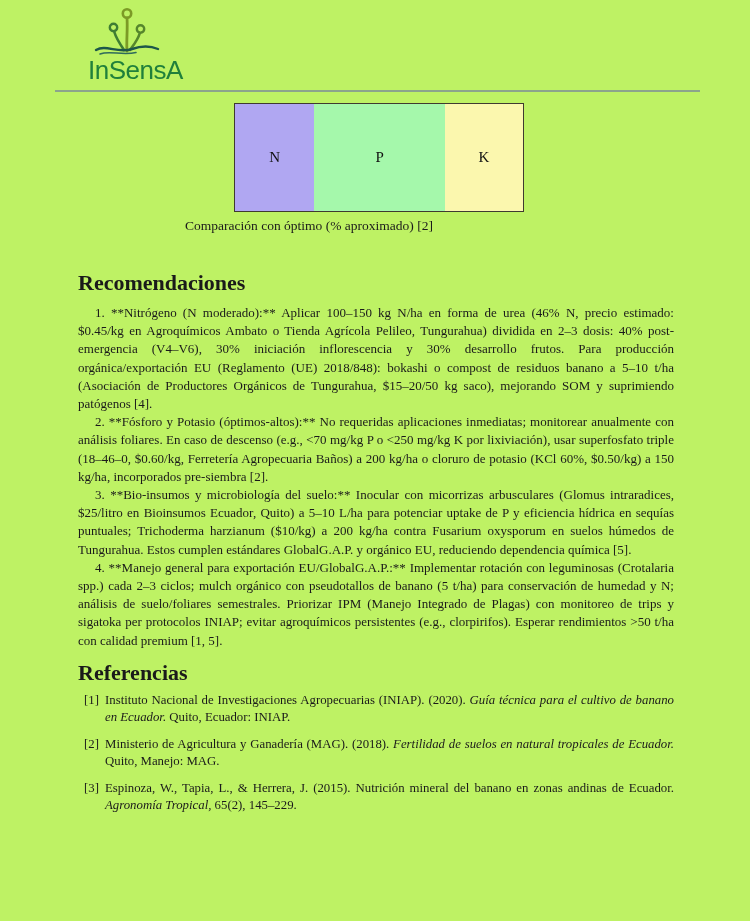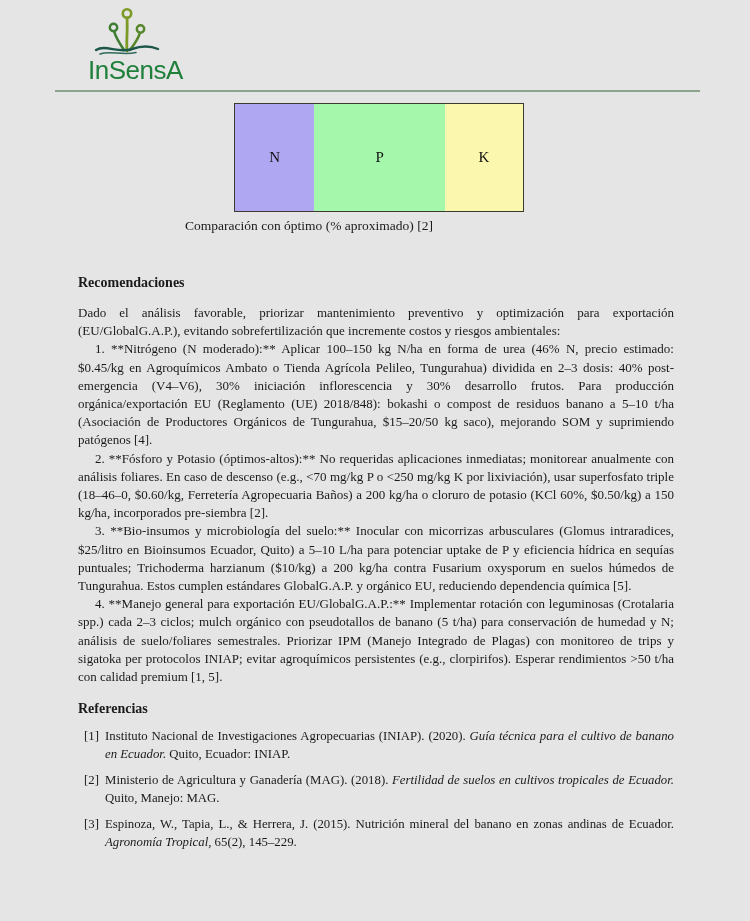--- a/index.html
+++ b/index.html
@@ -1,19 +1,19 @@
 <!DOCTYPE html>
 <html><head>
 <meta charset="utf-8">
 <style>
   * { margin:0; padding:0; box-sizing:border-box; }
   html,body { background:#ffffff; }
   .page {
     position:relative; width:750px; height:921px; margin:0 auto;
-    background:#e5e5e5; overflow:hidden;
+    background:#bef264; overflow:hidden;
     font-family:"Liberation Serif","DejaVu Serif",serif;
     color:#1a1a1a;
   }
   
   .logo { position:absolute; left:88px; top:5px; width:110px; text-align:left; }
   .logo-icon { display:block; margin-left:6px; }
   .logo-text {
     font-family:"Liberation Sans","DejaVu Sans",sans-serif;
     font-size:26px; font-weight:500; letter-spacing:-0.5px;
     line-height:1; margin-top:-2px;
@@ -27,21 +27,21 @@
   .figure-caption {
     position:absolute; left:0; top:218px; width:618px; text-align:center;
     font-size:13.5px; color:#1a1a1a;
   }
   
   .body-col { position:absolute; left:78px; top:257px; width:596px;
               font-size:13px; line-height:18.2px; text-align:justify; }
   p.indent { text-indent:17px; }
   p.item   { text-indent:17px; }
   h2.sec-heading {
-    font-size:14px; font-weight:bold; text-align:left;
+    font-size:22px; font-weight:bold; text-align:left;
     margin-top:15px; margin-bottom:11px; line-height:21px;
   }
   h2.sec-heading.refs { margin-top:12px; margin-bottom:9px; }
   
   .ref { display:flex; margin-bottom:9px; font-size:12.8px; line-height:17.5px; }
   .ref-marker { flex:0 0 27px; text-align:left; padding-left:6px; }
   .ref-text { flex:1; text-align:justify; }
   .ref-text .it { font-style:italic; }
 </style>
 </head>
@@ -80,36 +80,35 @@
       <span class="seg-label">K</span>
     </div>
   </div>
   <div class="figure-caption">Comparación con óptimo (% aproximado) [2]</div>
 
   <div class="body-col">
 
 
     <h2 class="sec-heading">Recomendaciones</h2>
 
-    <p>Dado el análisis favorable, priorizar mantenimiento preventivo y optimización para exportación (EU/GlobalG.A.P.), evitando sobrefertilización que incremente costos y riesgos ambientales:</p>
     <p class="item">1. **Nitrógeno (N moderado):** Aplicar 100–150 kg N/ha en forma de urea (46% N, precio estimado: $0.45/kg en Agroquímicos Ambato o Tienda Agrícola Pelileo, Tungurahua) dividida en 2–3 dosis: 40% post-emergencia (V4–V6), 30% iniciación inflorescencia y 30% desarrollo frutos. Para producción orgánica/exportación EU (Reglamento (UE) 2018/848): bokashi o compost de residuos banano a 5–10 t/ha (Asociación de Productores Orgánicos de Tungurahua, $15–20/50 kg saco), mejorando SOM y suprimiendo patógenos [4].</p>
     <p class="item">2. **Fósforo y Potasio (óptimos-altos):** No requeridas aplicaciones inmediatas; monitorear anualmente con análisis foliares. En caso de descenso (e.g., &lt;70 mg/kg P o &lt;250 mg/kg K por lixiviación), usar superfosfato triple (18–46–0, $0.60/kg, Ferretería Agropecuaria Baños) a 200 kg/ha o cloruro de potasio (KCl 60%, $0.50/kg) a 150 kg/ha, incorporados pre-siembra [2].</p>
     <p class="item">3. **Bio-insumos y microbiología del suelo:** Inocular con micorrizas arbusculares (Glomus intraradices, $25/litro en Bioinsumos Ecuador, Quito) a 5–10 L/ha para potenciar uptake de P y eficiencia hídrica en sequías puntuales; Trichoderma harzianum ($10/kg) a 200 kg/ha contra Fusarium oxysporum en suelos húmedos de Tungurahua. Estos cumplen estándares GlobalG.A.P. y orgánico EU, reduciendo dependencia química [5].</p>
     <p class="item">4. **Manejo general para exportación EU/GlobalG.A.P.:** Implementar rotación con leguminosas (Crotalaria spp.) cada 2–3 ciclos; mulch orgánico con pseudotallos de banano (5 t/ha) para conservación de humedad y N; análisis de suelo/foliares semestrales. Priorizar IPM (Manejo Integrado de Plagas) con monitoreo de trips y sigatoka per protocolos INIAP; evitar agroquímicos persistentes (e.g., clorpirifos). Esperar rendimientos &gt;50 t/ha con calidad premium [1, 5].</p>
 
     <h2 class="sec-heading refs">Referencias</h2>
 
     <div class="ref">
       <span class="ref-marker">[1]</span>
       <span class="ref-text"><span>Instituto Nacional de Investigaciones Agropecuarias (INIAP). (2020). </span><span class="it">Guía técnica para el cultivo de banano en Ecuador.</span><span> Quito, Ecuador: INIAP.</span></span>
     </div>
 
     <div class="ref">
       <span class="ref-marker">[2]</span>
-      <span class="ref-text"><span>Ministerio de Agricultura y Ganadería (MAG). (2018). </span><span class="it">Fertilidad de suelos en cultivos tropicales de Ecuador.</span><span> Quito, Manejo: MAG.</span></span>
+      <span class="ref-text"><span>Ministerio de Agricultura y Ganadería (MAG). (2018). </span><span class="it">Fertilidad de suelos en natural tropicales de Ecuador.</span><span> Quito, Manejo: MAG.</span></span>
     </div>
 
     <div class="ref">
       <span class="ref-marker">[3]</span>
       <span class="ref-text"><span>Espinoza, W., Tapia, L., &amp; Herrera, J. (2015). Nutrición mineral del banano en zonas andinas de Ecuador. </span><span class="it">Agronomía Tropical,</span><span> 65(2), 145–229.</span></span>
     </div>
 
   </div>
 </div>
 

